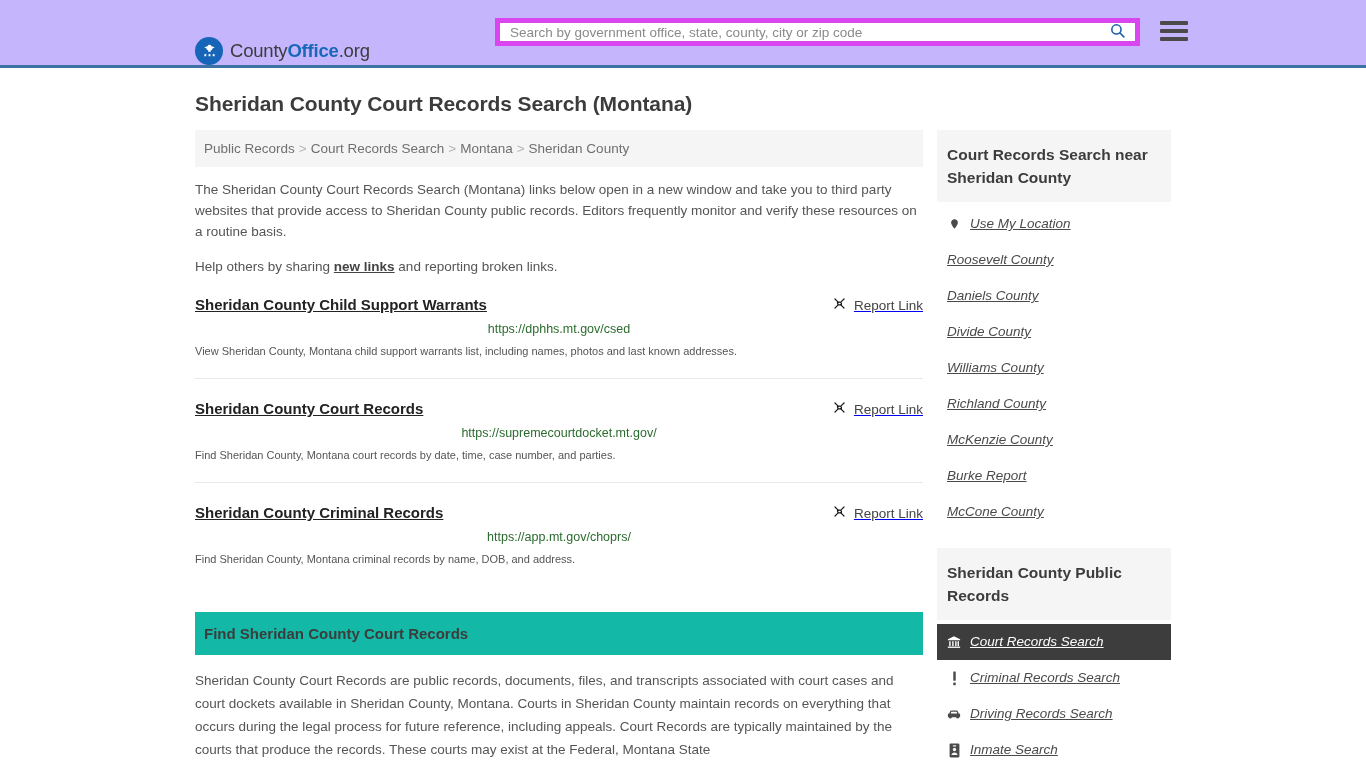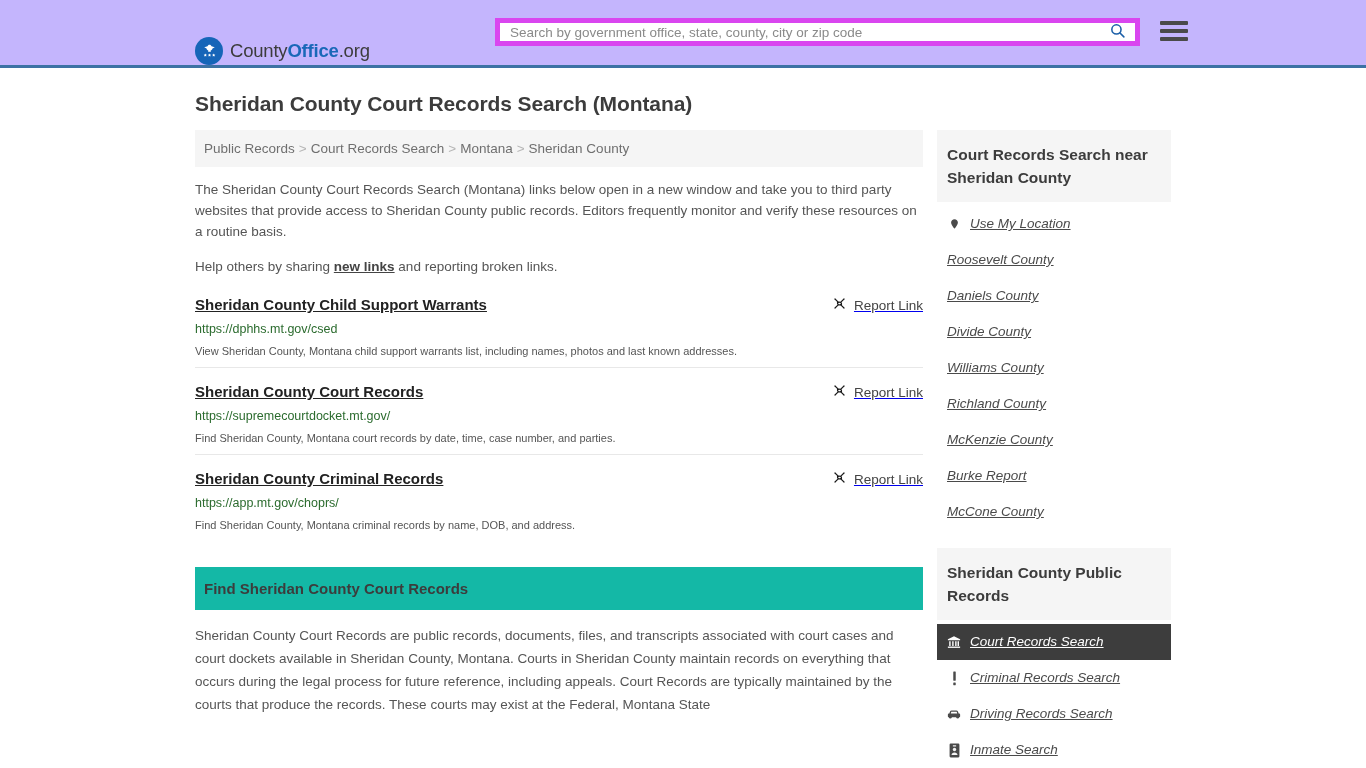--- a/index.html
+++ b/index.html
@@ -137,22 +137,22 @@
   }
   .intro a {
     color: #444444;
     text-decoration: underline;
     font-weight: bold;
   }
 
   
   .results { margin-top: 18px; }
   .result {
-    padding: 0 0 4px 0;
-    margin-bottom: 14px;
+    padding: 0 0 15px 0;
+    margin-bottom: 20px;
     border-bottom: 1px solid #e8e8e8;
   }
   .result:last-child { border-bottom: 0; }
   .result-head {
     display: flex;
     align-items: flex-start;
     justify-content: space-between;
   }
   .result-title {
     font-size: 15px;
@@ -174,20 +174,21 @@
     color: #444444;
     white-space: nowrap;
   }
   .result-url {
     display: block;
     font-size: 12.5px;
     color: #2b6b2e;
     margin-top: 7px;
     text-decoration: none;
     line-height: 15px;
+    text-align: center;
   }
   .result-desc {
     font-size: 11px;
     line-height: 23px;
     color: #555555;
     margin-top: 3px;
   }
 
   
   .find-section { margin-top: 26px; }

